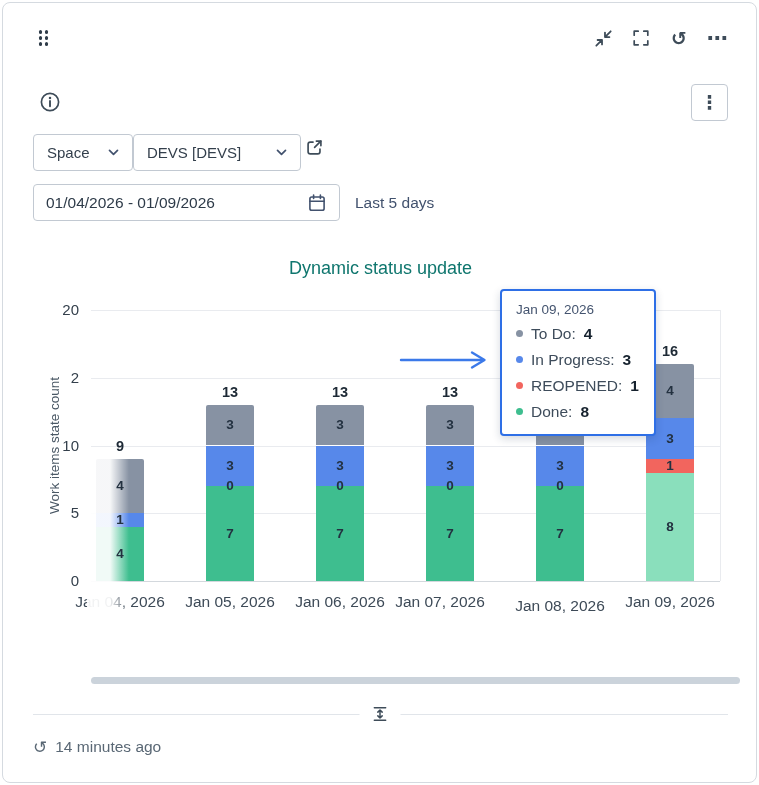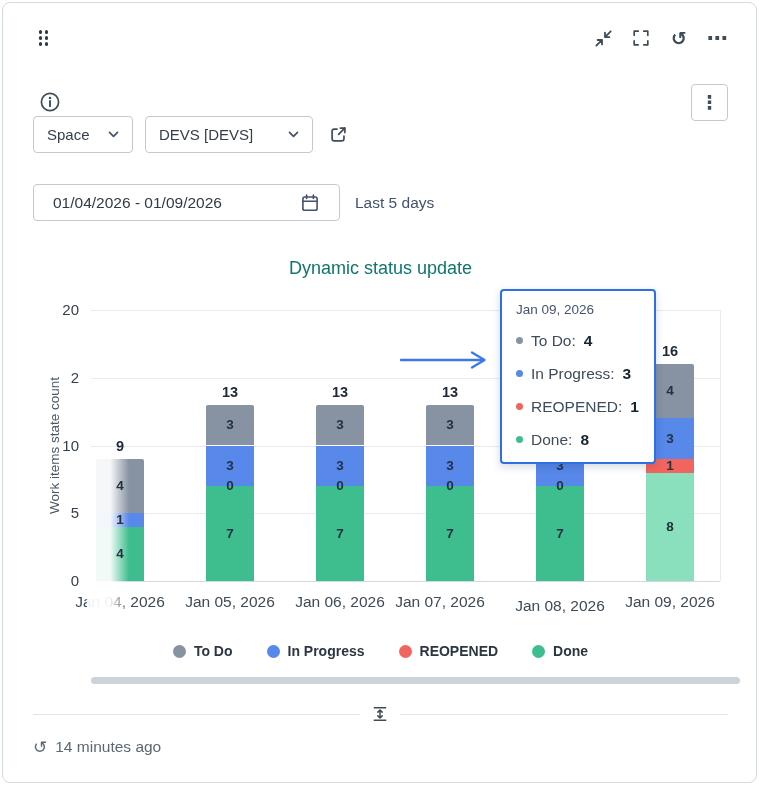--- a/index.html
+++ b/index.html
@@ -16,25 +16,25 @@
   .title{font-size:17.5px;font-weight:700;color:#1E2A36}
   .hdr-icons{margin-left:auto;display:flex;align-items:center;gap:12px}
 
   
   .info-btn{position:absolute;left:34px;top:86px}
   .export-wrap{position:absolute;right:28px;top:81px;display:flex;gap:10px;align-items:center}
   .btn{display:inline-flex;align-items:center;gap:9px;height:37px;padding:0 13px;border:1px solid #C2C9D2;border-radius:4px;font-size:15px;color:#333F4C;background:#fff}
   .btn.square{width:37px;justify-content:center;padding:0}
 
   
-  .row3{position:absolute;left:30px;top:113px;display:flex;gap:12px;align-items:center}
+  .row3{position:absolute;left:30px;top:131px;display:flex;align-items:flex-start}
   .btn.space{min-width:100px;justify-content:space-between}
   .btn.project{width:168px;justify-content:space-between}
   .row4{position:absolute;left:30px;top:181px;display:flex;align-items:center;gap:15px}
-  .datebox{width:307px;height:37px;border:1px solid #C2C9D2;border-radius:4px;display:flex;align-items:center;padding:0 19px;font-size:15.5px;color:#2E3B49;cursor:pointer}
+  .datebox{width:307px;height:37px;border:1px solid #C2C9D2;border-radius:4px;display:flex;align-items:center;padding:0 12px;font-size:15.5px;color:#2E3B49;cursor:pointer}
   .datebox .cal{margin-left:auto;display:inline-flex}
   .hint{font-size:15.5px;color:#42526E}
 
   
   .chart-title{position:absolute;top:255px;left:0;width:755px;text-align:center;font-size:18px;font-weight:500;color:#0f766e}
   .ylabel{position:absolute;left:44px;top:342px;height:200px;writing-mode:vertical-rl;transform:rotate(180deg);font-size:13.5px;color:#4A5865;text-align:center}
   .plot{position:absolute;left:0;top:250px;width:755px;height:380px}
   .gridline{position:absolute;height:1px;background:#E9EBEF}
   .baseline{position:absolute;height:1px;background:#D3D8DD}
   .vgrid{position:absolute;width:1px;background:#E9EBEF}
@@ -42,21 +42,21 @@
   .xtick{position:absolute;text-align:center;font-size:15.5px;color:#3D4A57}
   .bar-seg{position:absolute;z-index:2}
   .seg-label{position:absolute;z-index:3;text-align:center;font-size:13.5px;font-weight:700;color:#233140;line-height:16px}
   .bar-total{position:absolute;z-index:3;text-align:center;font-size:14.5px;font-weight:700;color:#1D2935}
   .fade{position:absolute;left:84px;top:200px;width:42px;height:168px;z-index:2;background:linear-gradient(90deg,rgba(255,255,255,.93) 0%,rgba(255,255,255,.93) 55%,rgba(255,255,255,0) 100%)}
 
   
   .arrow{position:absolute;left:396px;top:346px;z-index:15}
   .tooltip{position:absolute;left:497px;top:286px;min-width:156px;background:#fff;border:2px solid #2E6FE6;border-radius:4px;padding:11px 14px 13px;z-index:20;box-shadow:0 3px 8px rgba(23,43,77,.18)}
   .tt-date{font-size:13.5px;color:#44546F;margin-bottom:4px}
-  .tt-row{display:flex;align-items:center;gap:8px;margin-top:14px;font-size:15.5px;color:#3E4C5B;line-height:19px}
+  .tt-row{display:flex;align-items:center;gap:8px;margin-top:7px;font-size:15.5px;color:#3E4C5B;line-height:19px}
   .tt-row b{color:#16222E;font-weight:700}
   .dot{width:13px;height:13px;border-radius:50%;flex:0 0 auto}
   .tt-row .dot{width:7px;height:7px}
 
   
   .legend{position:absolute;left:0;top:640px;width:755px;display:flex;justify-content:center;gap:34px;align-items:center}
   .legend-item{display:flex;align-items:center;gap:8px;cursor:pointer}
   .legend-label{font-size:14px;font-weight:700;color:#2A3642}
   .scrollbar{position:absolute;left:88px;top:674px;width:649px;height:7px;border-radius:4px;background:#CBD3DB;cursor:pointer}
   .divider{position:absolute;left:30px;right:28px;top:711px;border-top:1px solid #E1E5EA}
@@ -243,38 +243,20 @@
           <b>1</b>
         </div>
         <div class="tt-row">
           <div class="dot" style="background: rgb(62, 190, 143);"></div>
           <span>Done: </span>
           <b>8</b>
         </div>
       </div>
   </div>
 
-  <div class="legend">
-      <div class="legend-item">
-        <div class="dot" style="background: rgb(135, 146, 163);"></div>
-        <div class="legend-label">To Do</div>
-      </div>
-      <div class="legend-item">
-        <div class="dot" style="background: rgb(87, 136, 234);"></div>
-        <div class="legend-label">In Progress</div>
-      </div>
-      <div class="legend-item">
-        <div class="dot" style="background: rgb(242, 101, 94);"></div>
-        <div class="legend-label">REOPENED</div>
-      </div>
-      <div class="legend-item">
-        <div class="dot" style="background: rgb(62, 190, 143);"></div>
-        <div class="legend-label">Done</div>
-      </div>
-    </div>
 
   <div class="scrollbar"></div>
 
   <div class="divider"></div>
   <div class="resize-handle">
     <svg width="17" height="17" viewBox="0 0 18 18" fill="none" stroke="#3E4C59" stroke-width="1.6" stroke-linecap="round" stroke-linejoin="round">
       <path d="M3 2.4 H15 M3 15.6 H15"></path>
       <path d="M9 4.8 V13.2 M6.7 7 L9 4.7 L11.3 7 M6.7 11 L9 13.3 L11.3 11"></path>
     </svg>
   </div>

